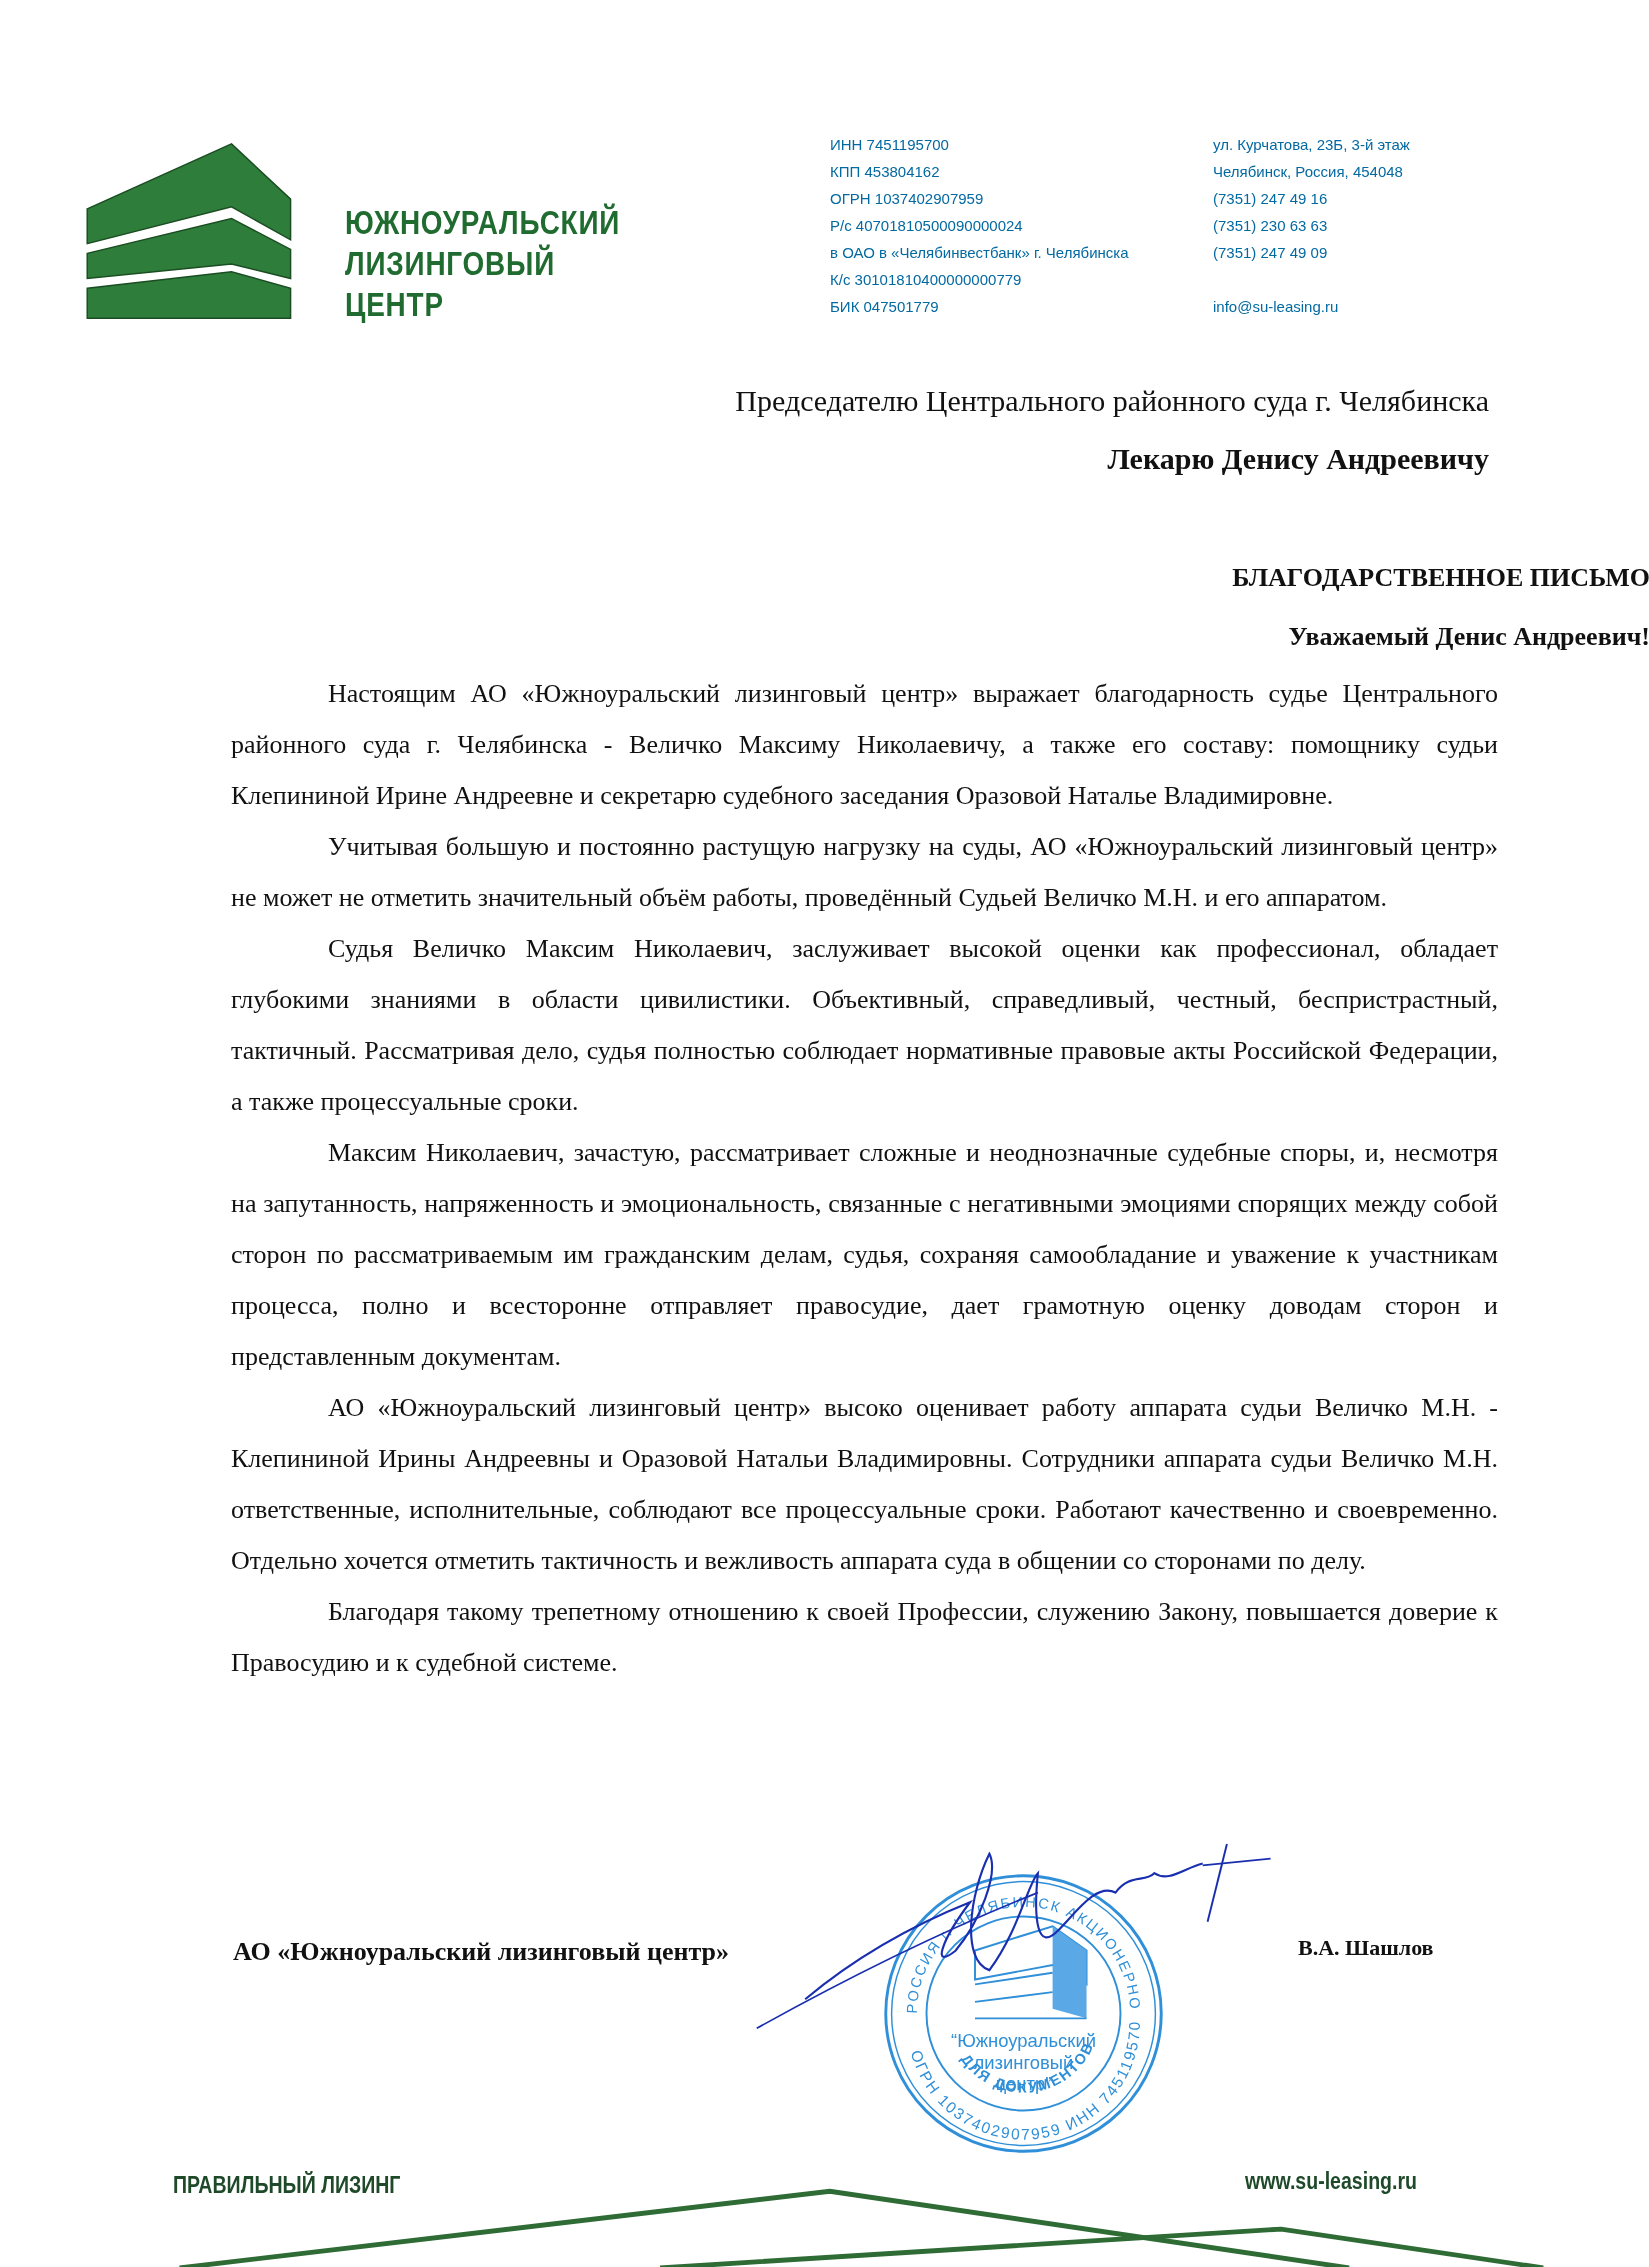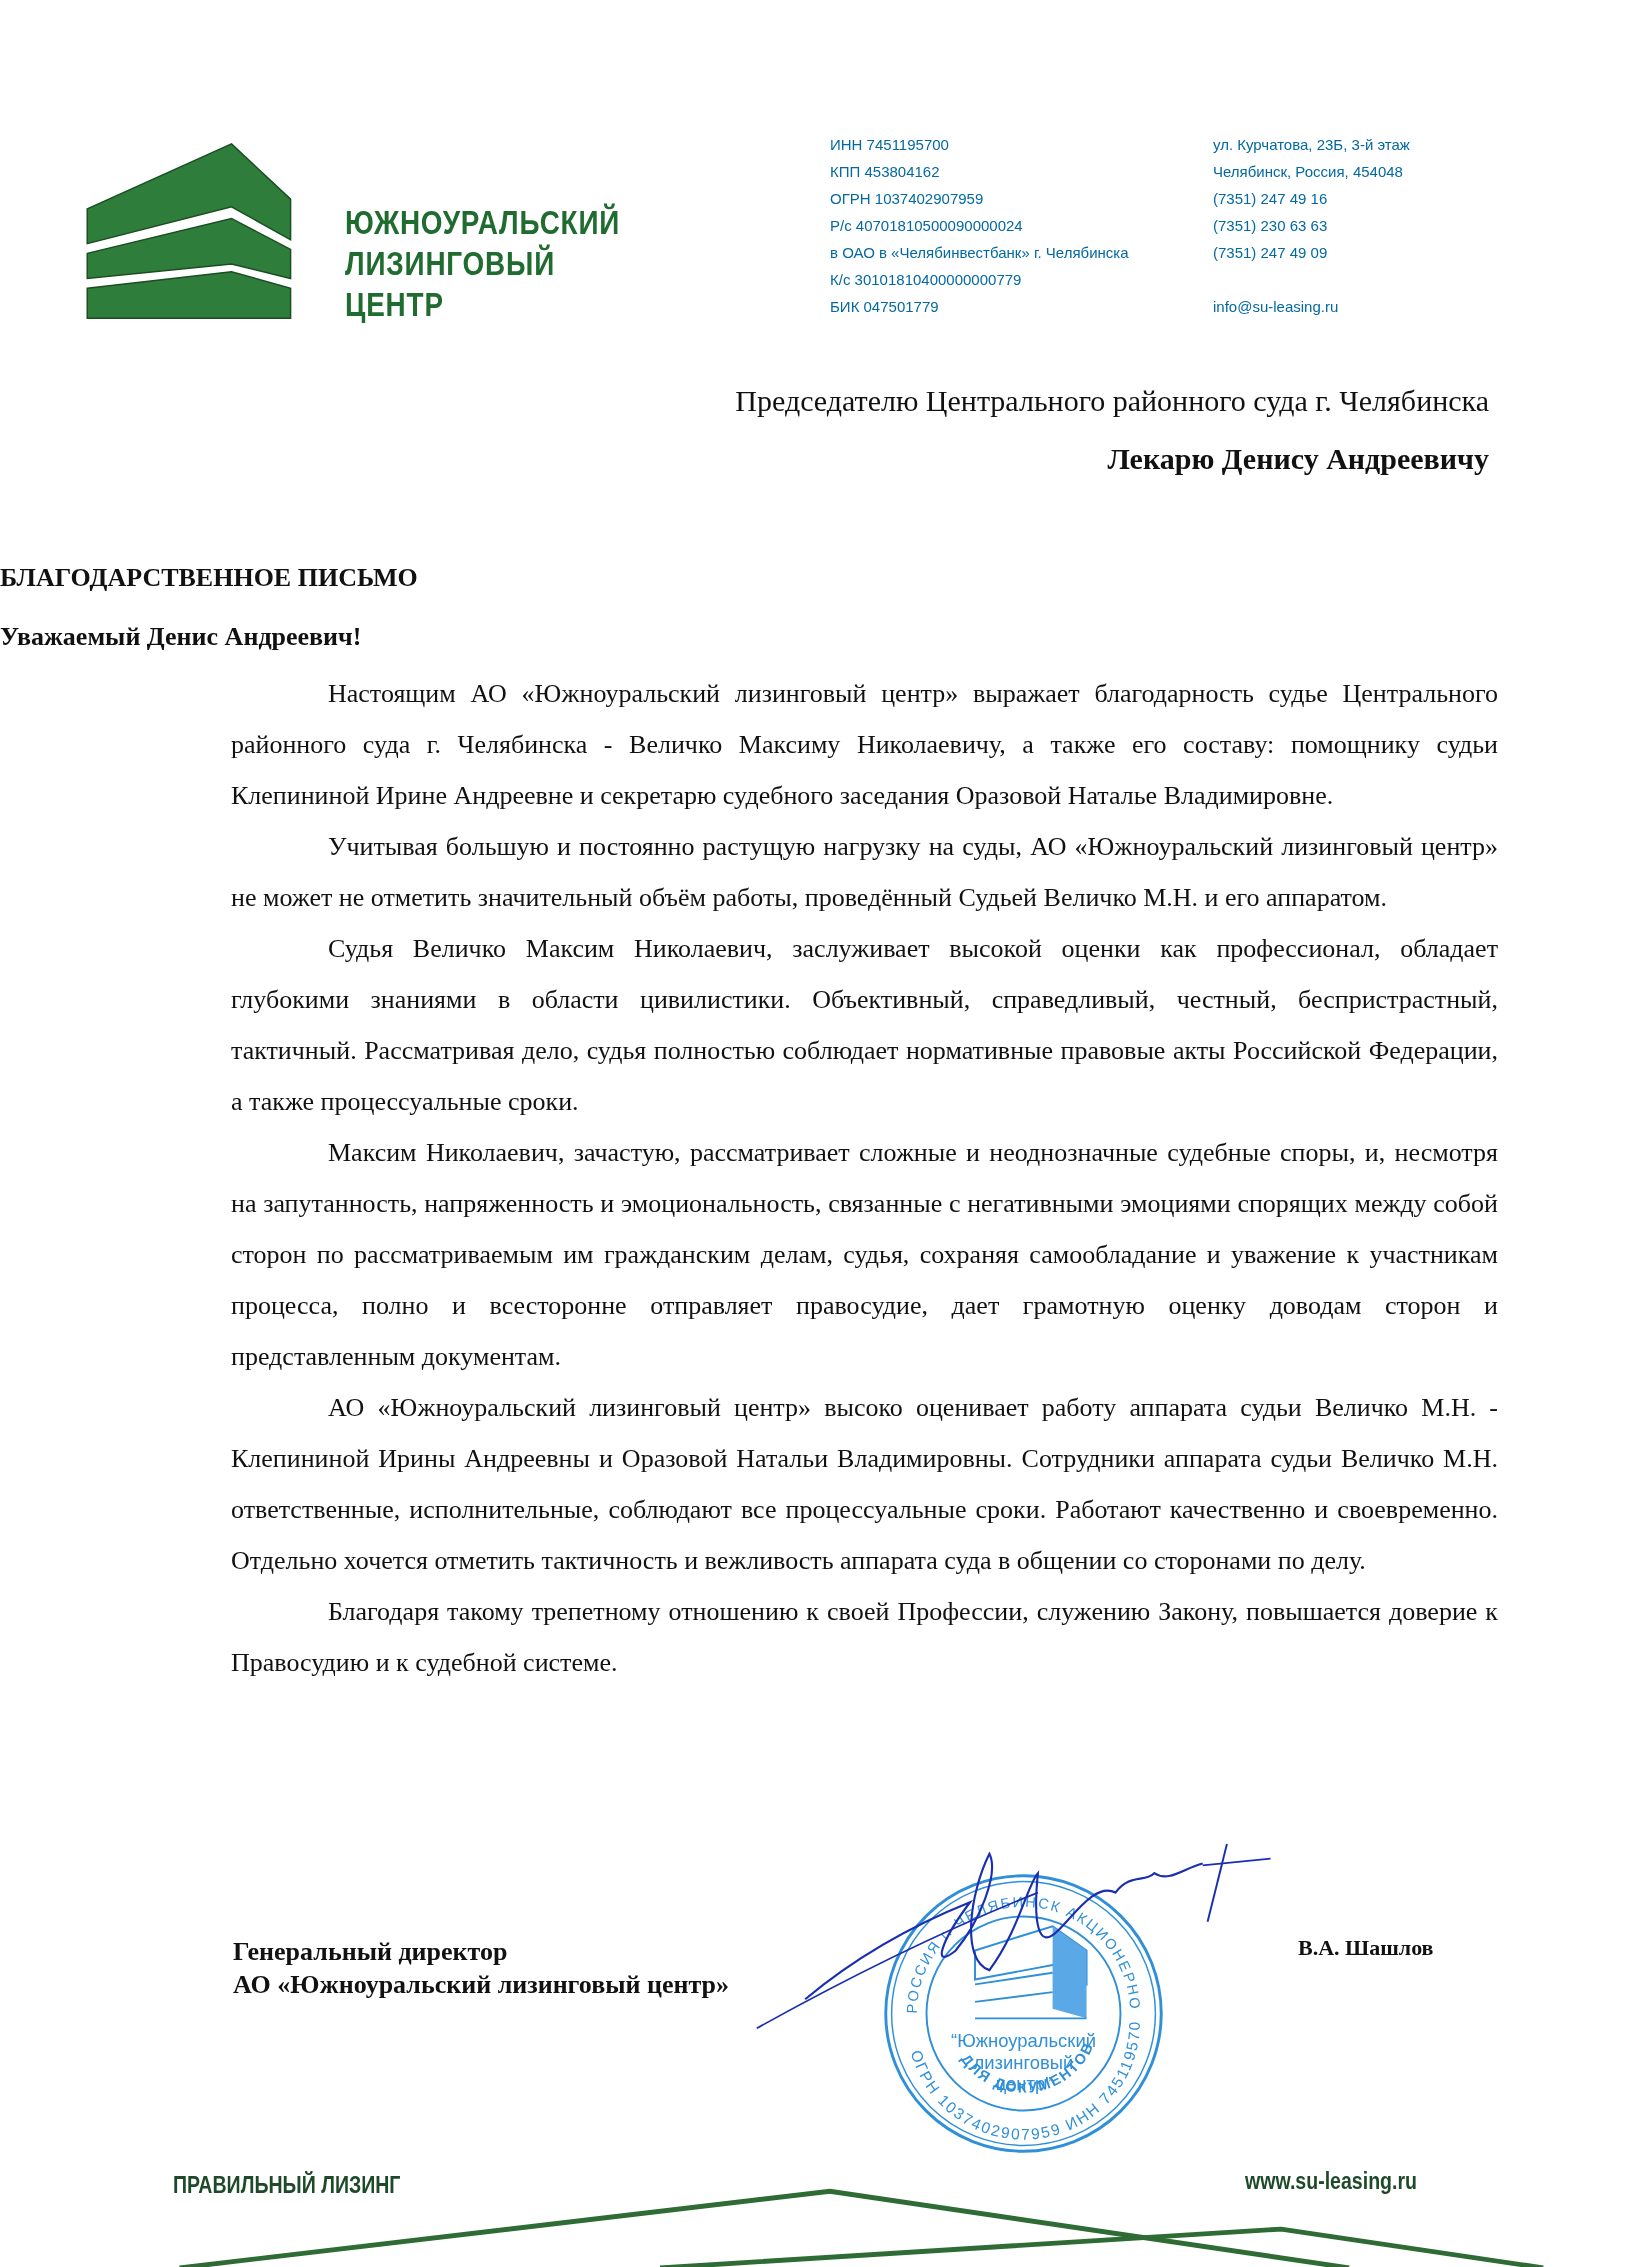--- a/index.html
+++ b/index.html
@@ -6,21 +6,21 @@
   body{width:1650px;height:2268px;position:relative;overflow:hidden;font-family:"Liberation Serif",serif;color:#111;}
   .abs{position:absolute;}
   .logo-svg{left:85px;top:141px;}
   .logo-text{left:345px;top:202px;font-family:"Liberation Sans",sans-serif;font-weight:bold;color:#1f6b30;font-size:34px;line-height:41px;letter-spacing:1px;transform:scaleX(0.82);transform-origin:left top;}
   .req{font-family:"Liberation Sans",sans-serif;font-size:15px;line-height:27px;color:#0369a1;}
   .req1{left:830px;top:131px;}
   .req2{left:1213px;top:131px;}
   .addressee{right:161px;text-align:left;font-size:30px;}
   .addr1{top:384px;}
   .addr2{top:442px;font-weight:bold;}
-  .title{left:0;width:1650px;text-align:left;font-weight:bold;font-size:26px;}
+  .title{left:0;width:1650px;text-align:right;font-weight:bold;font-size:26px;}
   .t1{top:563px;}
   .t2{top:622px;}
   .body{left:231px;width:1267px;top:668px;font-size:26px;line-height:51px;text-align:justify;}
   .body p{margin:0 0 0 0;text-indent:97px;}
   .sig{left:233px;top:1935px;font-weight:bold;font-size:26px;line-height:33px;}
   .signame{left:1298px;top:1935px;font-weight:bold;font-size:22px;}
   .stamp{left:878px;top:1868px;}
   .signature{left:747px;top:1815px;}
   .footer-l{left:173px;top:2172px;font-family:"Liberation Sans",sans-serif;font-weight:bold;color:#1f4a2a;font-size:23px;transform:scaleX(0.85);transform-origin:left top;}
   .footer-r{left:1245px;top:2168px;font-family:"Liberation Sans",sans-serif;font-weight:bold;color:#1f4a2a;font-size:23px;transform:scaleX(0.85);transform-origin:left top;}
@@ -68,21 +68,20 @@
 <div class="abs body">
   <p>Настоящим АО «Южноуральский лизинговый центр» выражает благодарность судье Центрального районного суда г. Челябинска - Величко Максиму Николаевичу, а также его составу: помощнику судьи Клепининой Ирине Андреевне и секретарю судебного заседания Оразовой Наталье Владимировне.</p>
   <p>Учитывая большую и постоянно растущую нагрузку на суды, АО «Южноуральский лизинговый центр» не может не отметить значительный объём работы, проведённый Судьей Величко М.Н. и его аппаратом.</p>
   <p>Судья Величко Максим Николаевич, заслуживает высокой оценки как профессионал, обладает глубокими знаниями в области цивилистики. Объективный, справедливый, честный, беспристрастный, тактичный. Рассматривая дело, судья полностью соблюдает нормативные правовые акты Российской Федерации, а также процессуальные сроки.</p>
   <p>Максим Николаевич, зачастую, рассматривает сложные и неоднозначные судебные споры, и, несмотря на запутанность, напряженность и эмоциональность, связанные с негативными эмоциями спорящих между собой сторон по рассматриваемым им гражданским делам, судья, сохраняя самообладание и уважение к участникам процесса, полно и всесторонне отправляет правосудие, дает грамотную оценку доводам сторон и представленным документам.</p>
   <p>АО «Южноуральский лизинговый центр» высоко оценивает работу аппарата судьи Величко М.Н. - Клепининой Ирины Андреевны и Оразовой Натальи Владимировны. Сотрудники аппарата судьи Величко М.Н. ответственные, исполнительные, соблюдают все процессуальные сроки. Работают качественно и своевременно. Отдельно хочется отметить тактичность и вежливость аппарата суда в общении со сторонами по делу.</p>
   <p>Благодаря такому трепетному отношению к своей Профессии, служению Закону, повышается доверие к Правосудию и к судебной системе.</p>
 </div>
 
 <div class="abs sig">
-  <div>Генеральный директор</div>
   <div>АО «Южноуральский лизинговый центр»</div>
 </div>
 <div class="abs signame">В.А. Шашлов</div>
 
 <svg class="abs stamp" width="291" height="291" viewBox="0 0 300 300">
   <defs>
     <path id="arcTop" d="M40,150 A110,110 0 0,1 260,150"></path>
     <path id="arcBot" d="M30,160 A120,120 0 0,0 270,160"></path>
     <path id="arcIn" d="M75,175 A78,78 0 0,0 225,175"></path>
   </defs>

